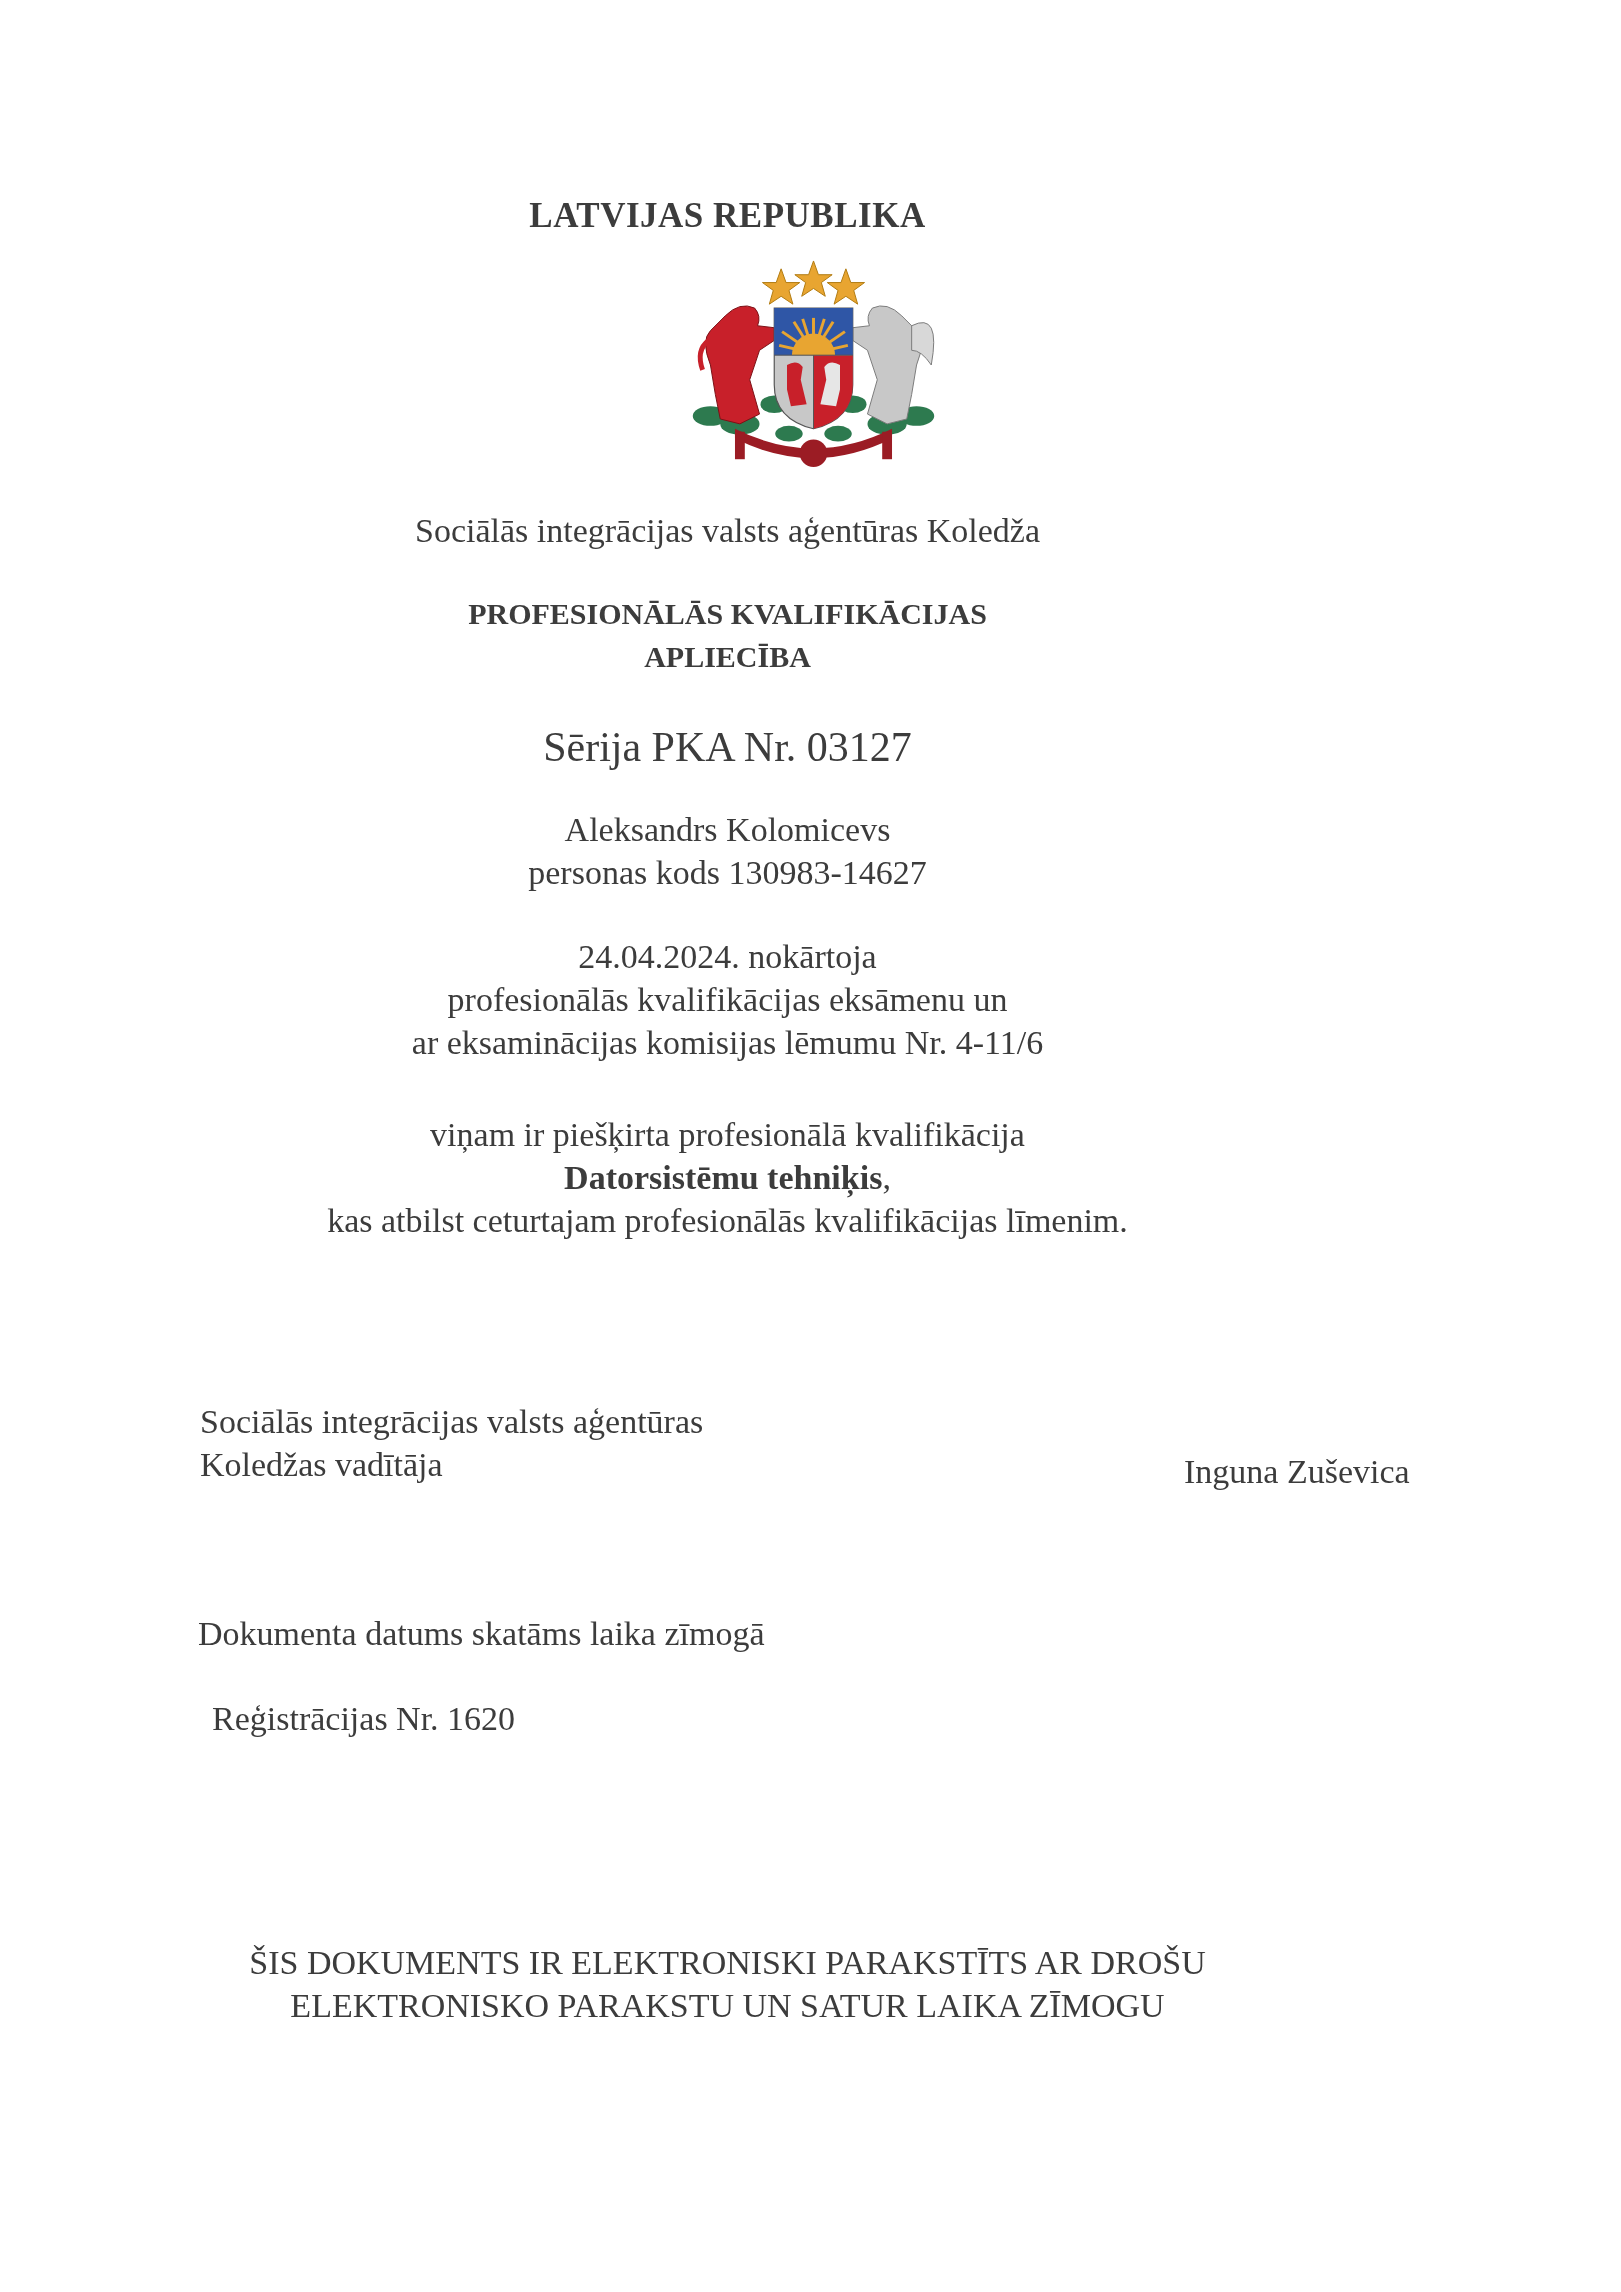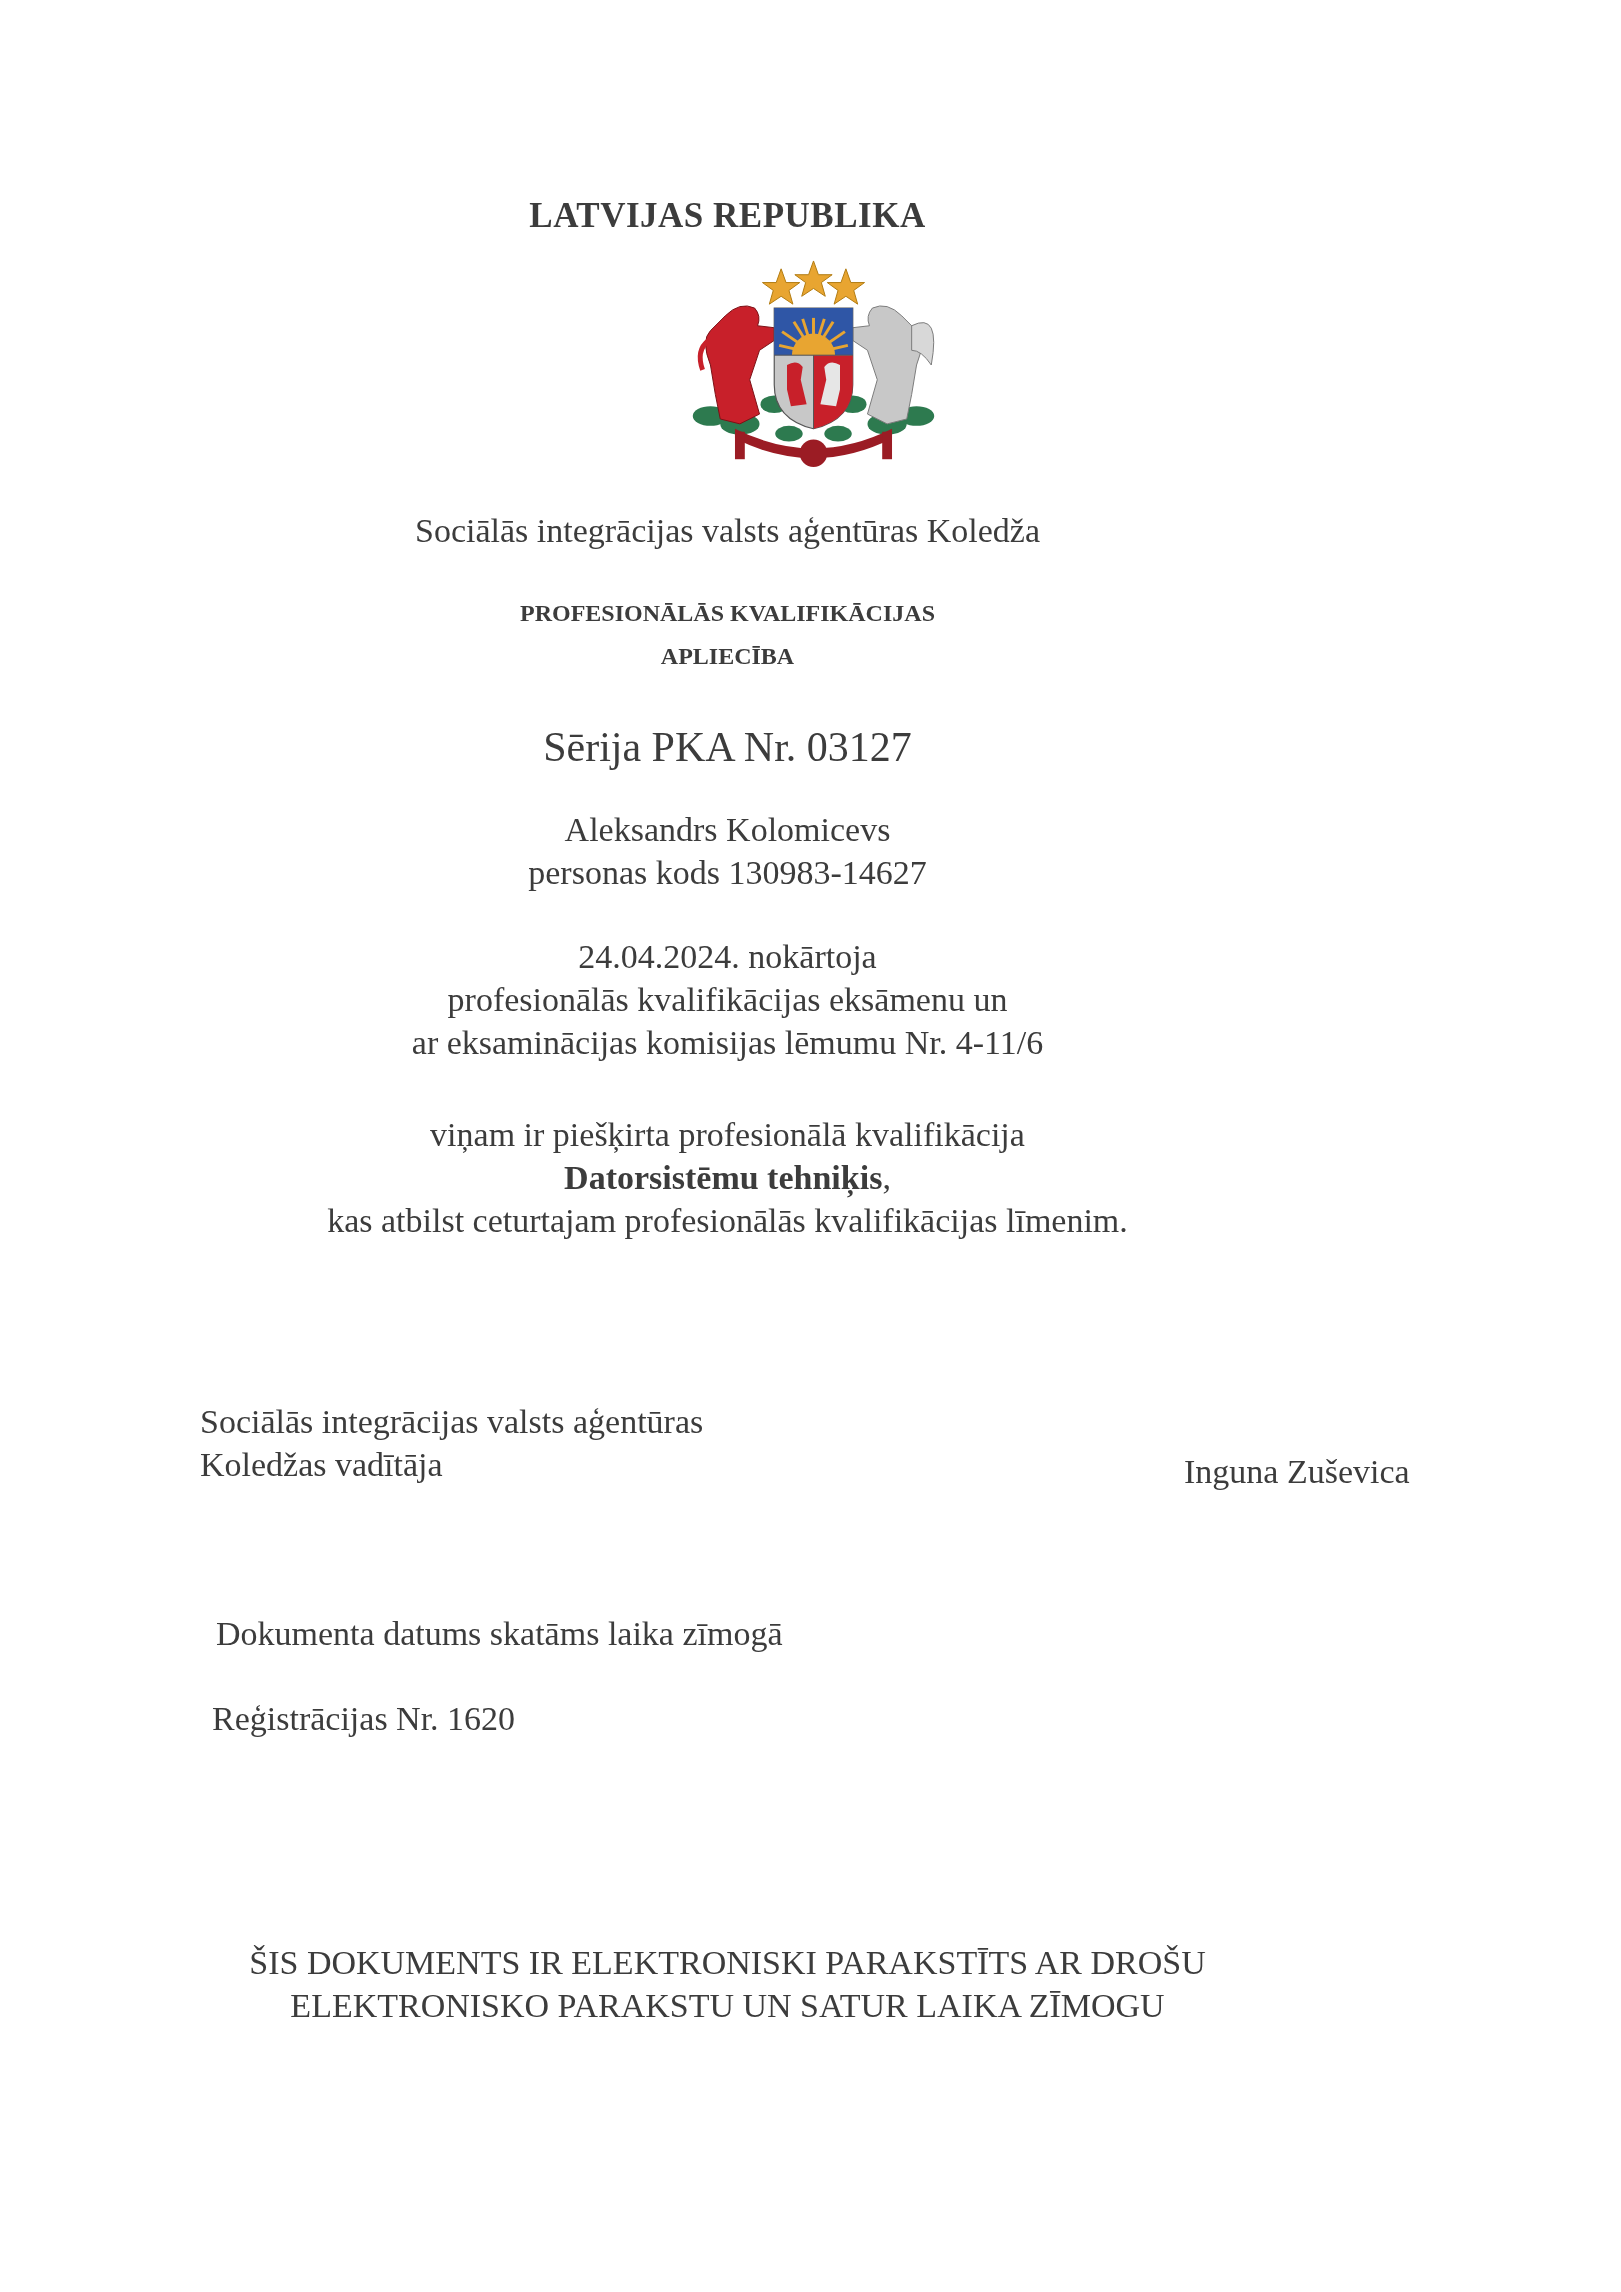--- a/index.html
+++ b/index.html
@@ -3,28 +3,28 @@
 <meta charset="utf-8">
 <style>
   html, body { margin: 0; padding: 0; background: #ffffff; }
   body { width: 1621px; height: 2293px; position: relative; overflow: hidden;
          font-family: "Liberation Serif", "DejaVu Serif", serif; color: #3c3c3c; }
   .abs { position: absolute; }
   .center { left: 0; width: 1455px; text-align: center; }
   .t-title { top: 196px; font-size: 35px; font-weight: bold; letter-spacing: 0.5px; }
   .crest { left: 681px; top: 257px; width: 265px; height: 216px; }
   .t-college { top: 512px; font-size: 34px; }
-  .t-doctype { top: 592px; font-size: 24px; font-weight: bold; line-height: 43px; }
+  .t-doctype { top: 592px; font-size: 30px; font-weight: bold; line-height: 43px; }
   .t-series { top: 723px; font-size: 42px; }
   .t-name { top: 808px; font-size: 34px; font-weight: normal; line-height: 43px; }
   .t-exam { top: 935px; font-size: 34px; line-height: 43px; }
   .t-award { top: 1113px; font-size: 34px; line-height: 43px; }
   .sig-left { left: 200px; top: 1400px; font-size: 34px; line-height: 43px; }
   .sig-right { left: 1184px; top: 1453px; font-size: 34px; }
-  .doc-date { left: 216px; top: 1615px; font-size: 34px; }
+  .doc-date { left: 198px; top: 1615px; font-size: 34px; }
   .reg-no { left: 212px; top: 1700px; font-size: 34px; }
   .footer { top: 1941px; font-size: 34px; line-height: 43px; }
   .line { display: block; }
   b.inline-bold { font-weight: bold; }
 </style>
 </head>
 <body>
 
 <div class="abs center t-title">LATVIJAS REPUBLIKA</div>
 

